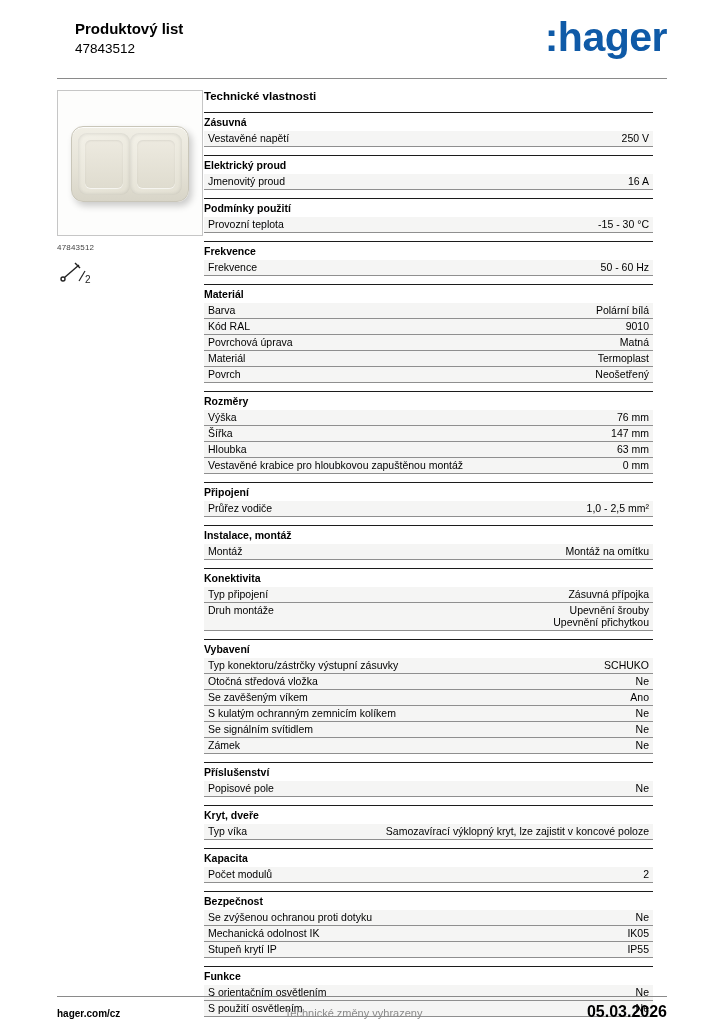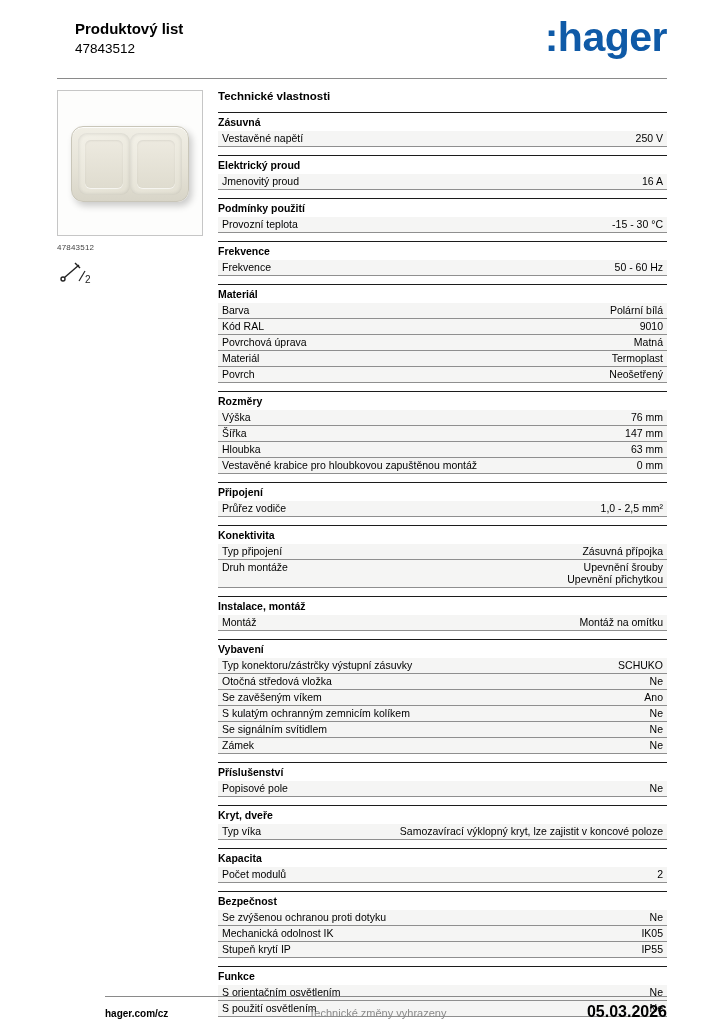--- a/index.html
+++ b/index.html
@@ -53,21 +53,21 @@
     box-shadow: 0 1px 1px rgba(255,255,255,0.7), inset 0 1px 2px rgba(0,0,0,0.08);
   }
   .image-caption {
     position: absolute; left: 57px; top: 243px;
     font-size: 8px; color: #444; letter-spacing: 0.2px;
   }
   .pictogram { position: absolute; left: 57px; top: 257px; width: 36px; height: 30px; }
   .pictogram svg { display: block; }
 
   
-  .col-right { position: absolute; left: 218px; top: 90px; width: 449px; }
+  .col-right { position: absolute; left: 204px; top: 90px; width: 449px; }
   .tech-title { font-size: 11.5px; font-weight: bold; margin: 0 0 10px 0; }
   .section { margin-bottom: 8px; }
   .section-title {
     border-top: 1px solid #1c1c1c;
     font-size: 10.5px; font-weight: bold;
     padding: 3px 0 3px 0;
   }
   .spec-row {
     display: flex; justify-content: space-between; align-items: flex-start; gap: 14px;
     background: #f5f5f4;
@@ -76,21 +76,21 @@
     font-size: 10.5px; line-height: 12px;
   }
   .spec-row .label { flex: 0 1 auto; }
   .spec-row .value { flex: 0 1 auto; text-align: right; white-space: pre-line; max-width: 62%; }
 
   
   .footer {
     position: absolute; left: 57px; right: 57px; top: 996px;
     border-top: 1px solid #8a8a8a;
     padding-top: 6px;
-    display: flex; justify-content: space-between; align-items: baseline; margin-left: 48px;
+    display: flex; justify-content: space-between; align-items: baseline;
   }
   .footer .f-left  { font-size: 10px; font-weight: bold; }
   .footer .f-center{ font-size: 11px; color: #8a8a8a; }
   .footer .f-right { font-size: 16px; font-weight: bold; }
 </style>
 </head>
 <body>
 
 <div class="page">
 
@@ -192,36 +192,36 @@
           </div>
         </div>
         <div class="section">
           <div class="section-title">Připojení</div>
           <div class="spec-row">
             <span class="label">Průřez vodiče</span>
             <span class="value">1,0 - 2,5 mm²</span>
           </div>
         </div>
         <div class="section">
+          <div class="section-title">Instalace, montáž</div>
+          <div class="spec-row">
+            <span class="label">Montáž</span>
+            <span class="value">Montáž na omítku</span>
+          </div>
+        </div>
+        <div class="section">
           <div class="section-title">Konektivita</div>
           <div class="spec-row">
             <span class="label">Typ připojení</span>
             <span class="value">Zásuvná přípojka</span>
           </div>
           <div class="spec-row">
             <span class="label">Druh montáže</span>
             <span class="value">Upevnění šrouby
 Upevnění přichytkou</span>
-          </div>
-        </div>
-        <div class="section">
-          <div class="section-title">Instalace, montáž</div>
-          <div class="spec-row">
-            <span class="label">Montáž</span>
-            <span class="value">Montáž na omítku</span>
           </div>
         </div>
         <div class="section">
           <div class="section-title">Vybavení</div>
           <div class="spec-row">
             <span class="label">Typ konektoru/zástrčky výstupní zásuvky</span>
             <span class="value">SCHUKO</span>
           </div>
           <div class="spec-row">
             <span class="label">Otočná středová vložka</span>

